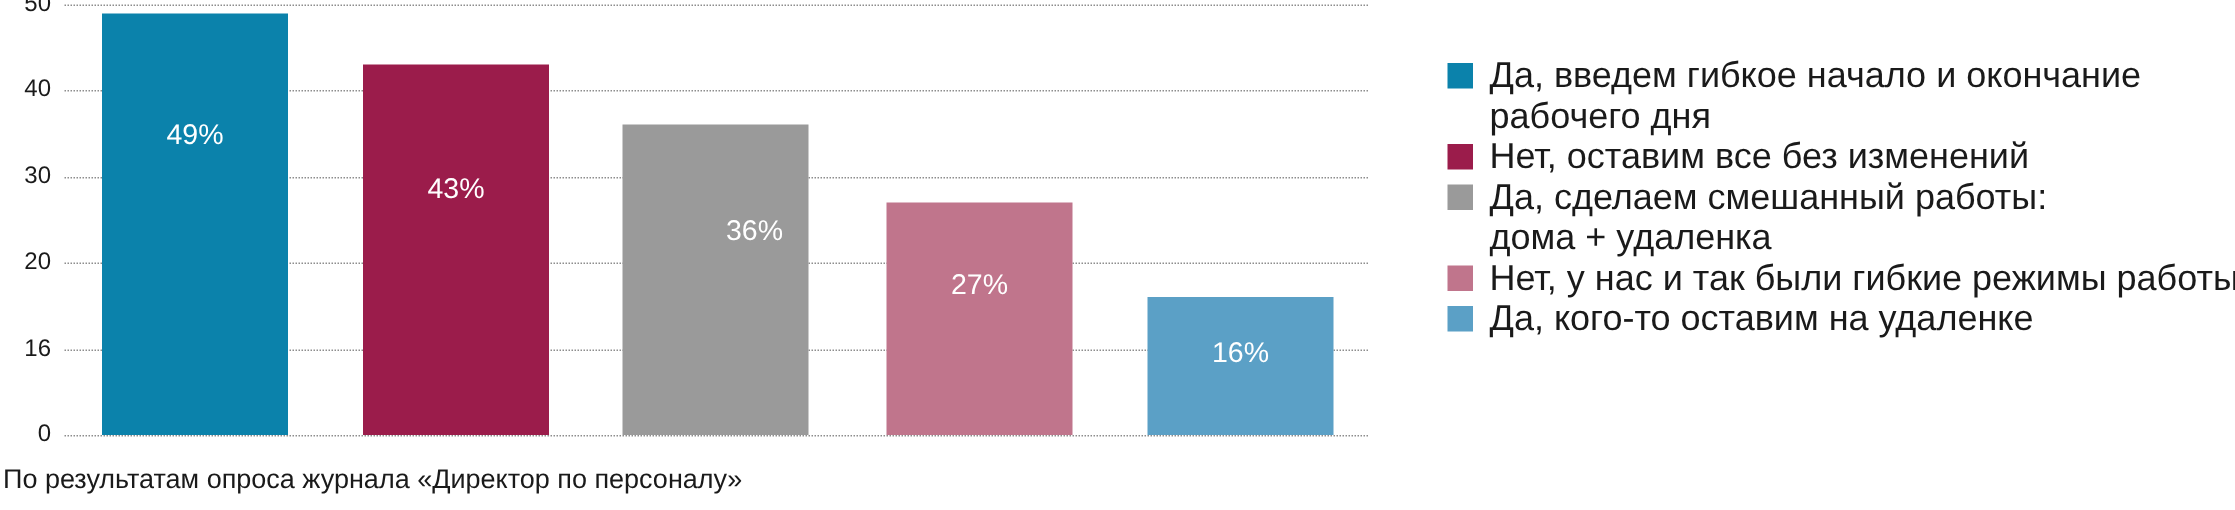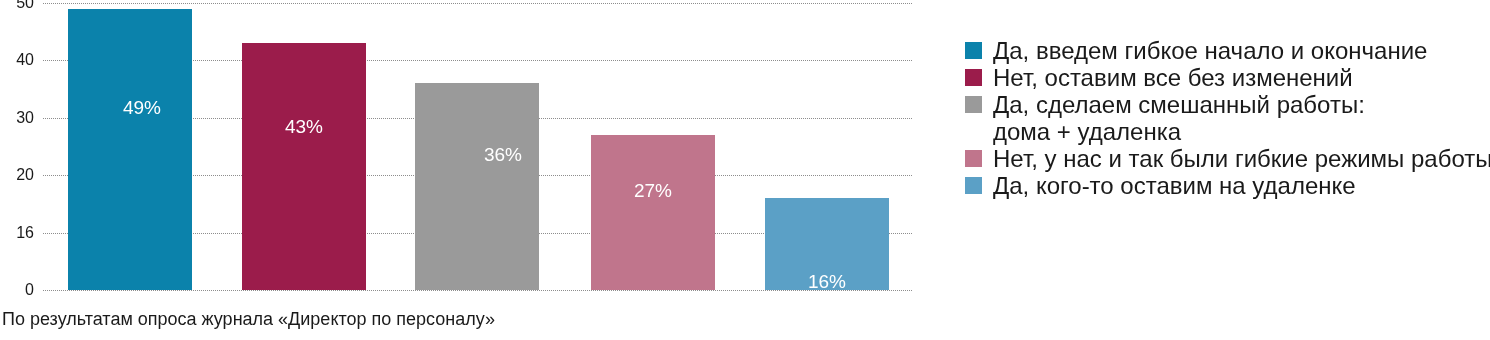--- a/index.html
+++ b/index.html
@@ -127,43 +127,47 @@
     <div id="ytick-labels">
         <div class="ytick-label" style="top: -5px;">50</div>
         <div class="ytick-label" style="top: 52.4px;">40</div>
         <div class="ytick-label" style="top: 109.8px;">30</div>
         <div class="ytick-label" style="top: 167.2px;">20</div>
         <div class="ytick-label" style="top: 224.6px;">16</div>
         <div class="ytick-label" style="top: 282px;">0</div>
       </div>
     <div id="bars">
         <div class="bar" style="left: 68px; width: 124px; height: 281.26px; bottom: 10px; background: rgb(11, 130, 171);">
-          <div class="bar-value" style="top: 89px; padding-left: 12px;">49%</div>
+          <div class="bar-value" style="top: 72px;">49%</div>
         </div>
         <div class="bar" style="left: 242px; width: 124px; height: 246.82px; bottom: 10px; background: rgb(155, 28, 75);">
           <div class="bar-value" style="top: 74px;">43%</div>
         </div>
         <div class="bar" style="left: 415px; width: 124px; height: 206.64px; bottom: 10px; background: rgb(154, 154, 154);">
           <div class="bar-value" style="top: 62px; padding-left: 26px;">36%</div>
         </div>
         <div class="bar" style="left: 591px; width: 124px; height: 154.98px; bottom: 10px; background: rgb(192, 117, 140);">
           <div class="bar-value" style="top: 46px;">27%</div>
         </div>
         <div class="bar" style="left: 765px; width: 124px; height: 91.84px; bottom: 10px; background: rgb(91, 160, 198);">
-          <div class="bar-value" style="top: 28px; margin-top: 46px;">16%</div>
+          <div class="bar-value" style="top: 28px;">16%</div>
         </div>
       </div>
   </div>
 
   <div id="caption">По результатам опроса журнала «Директор по персоналу»</div>
 
   <div id="legend">
       <div class="legend-row">
         <span class="legend-swatch" style="background: rgb(11, 130, 171);"></span>
         <span class="legend-text">Да, введем гибкое начало и окончание</span>
+      </div>
+      <div class="legend-row">
+        <span class="legend-swatch spacer"></span>
+        <span class="legend-text">рабочего дня</span>
       </div>
       <div class="legend-row">
         <span class="legend-swatch" style="background: rgb(155, 28, 75);"></span>
         <span class="legend-text">Нет, оставим все без изменений</span>
       </div>
       <div class="legend-row">
         <span class="legend-swatch" style="background: rgb(154, 154, 154);"></span>
         <span class="legend-text">Да, сделаем смешанный работы:</span>
       </div>
       <div class="legend-row">

